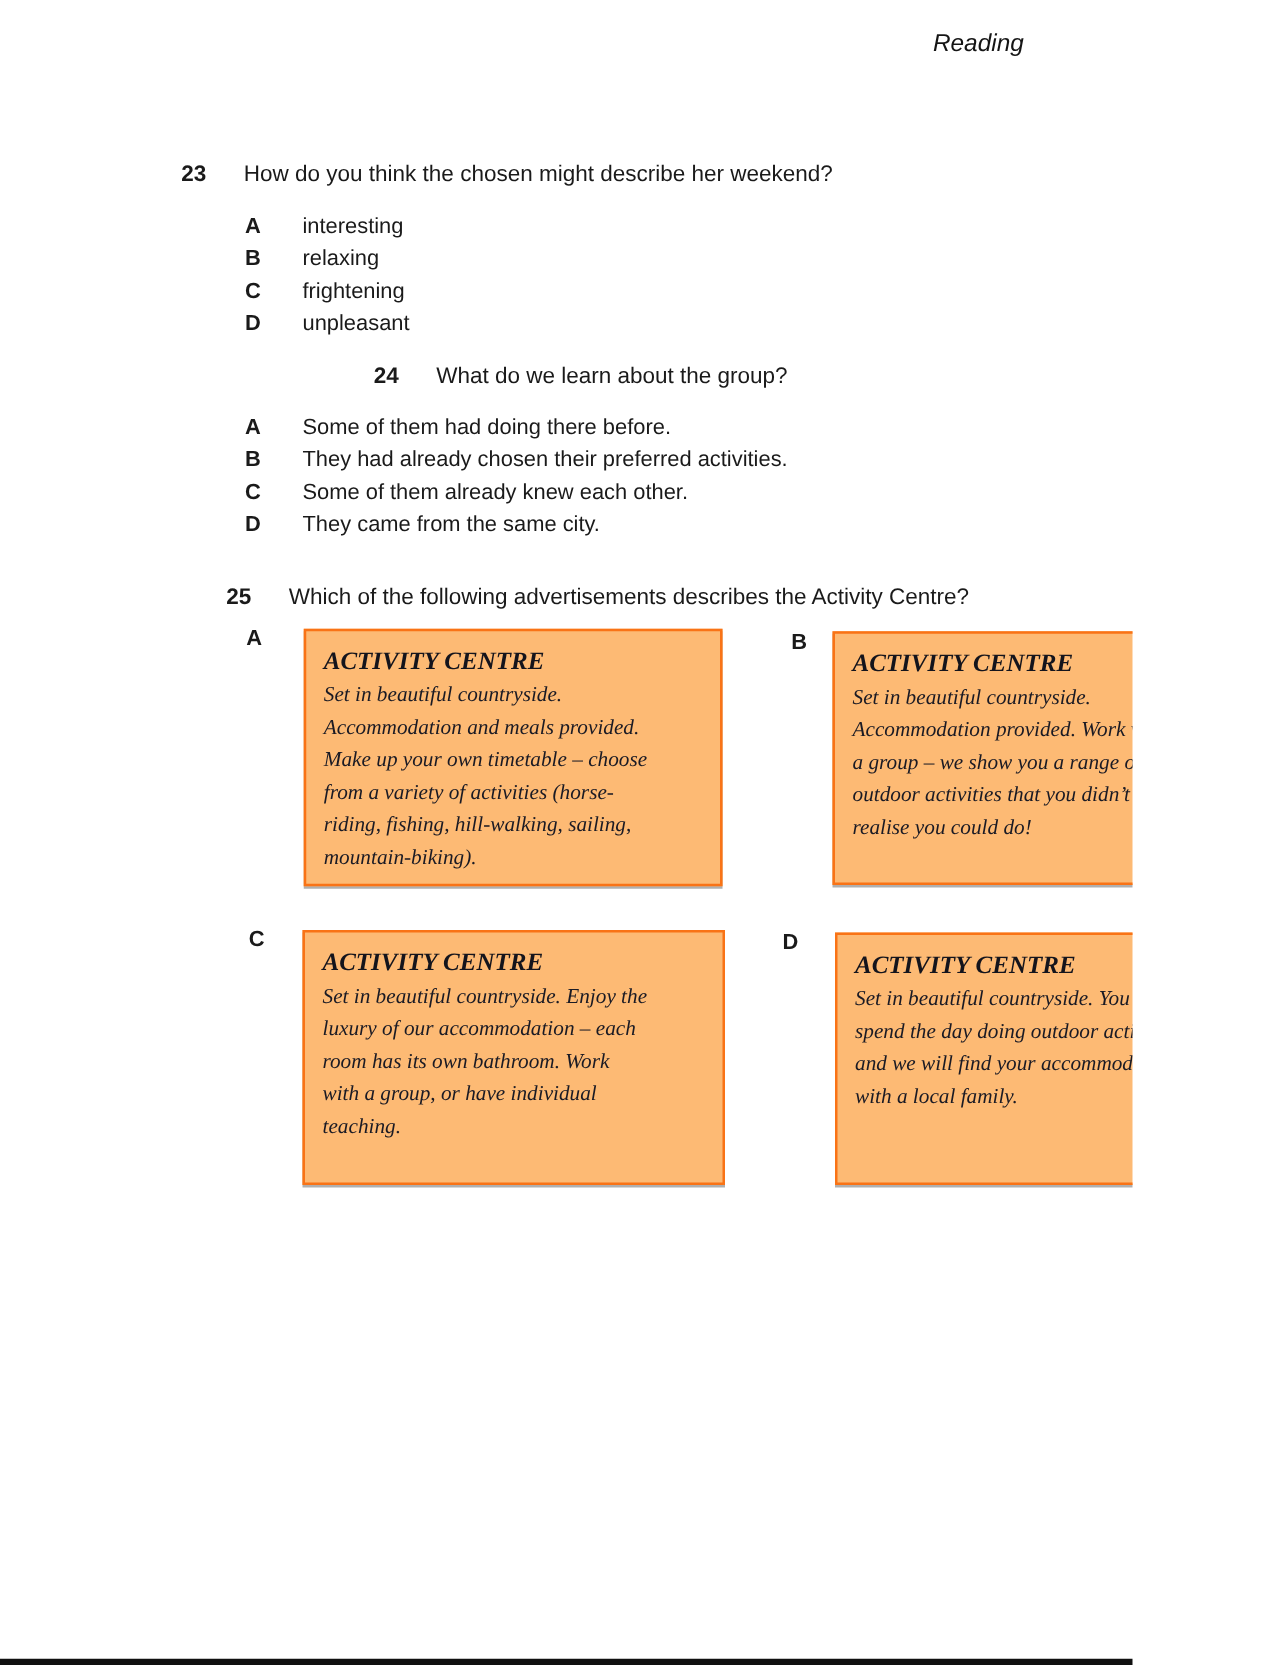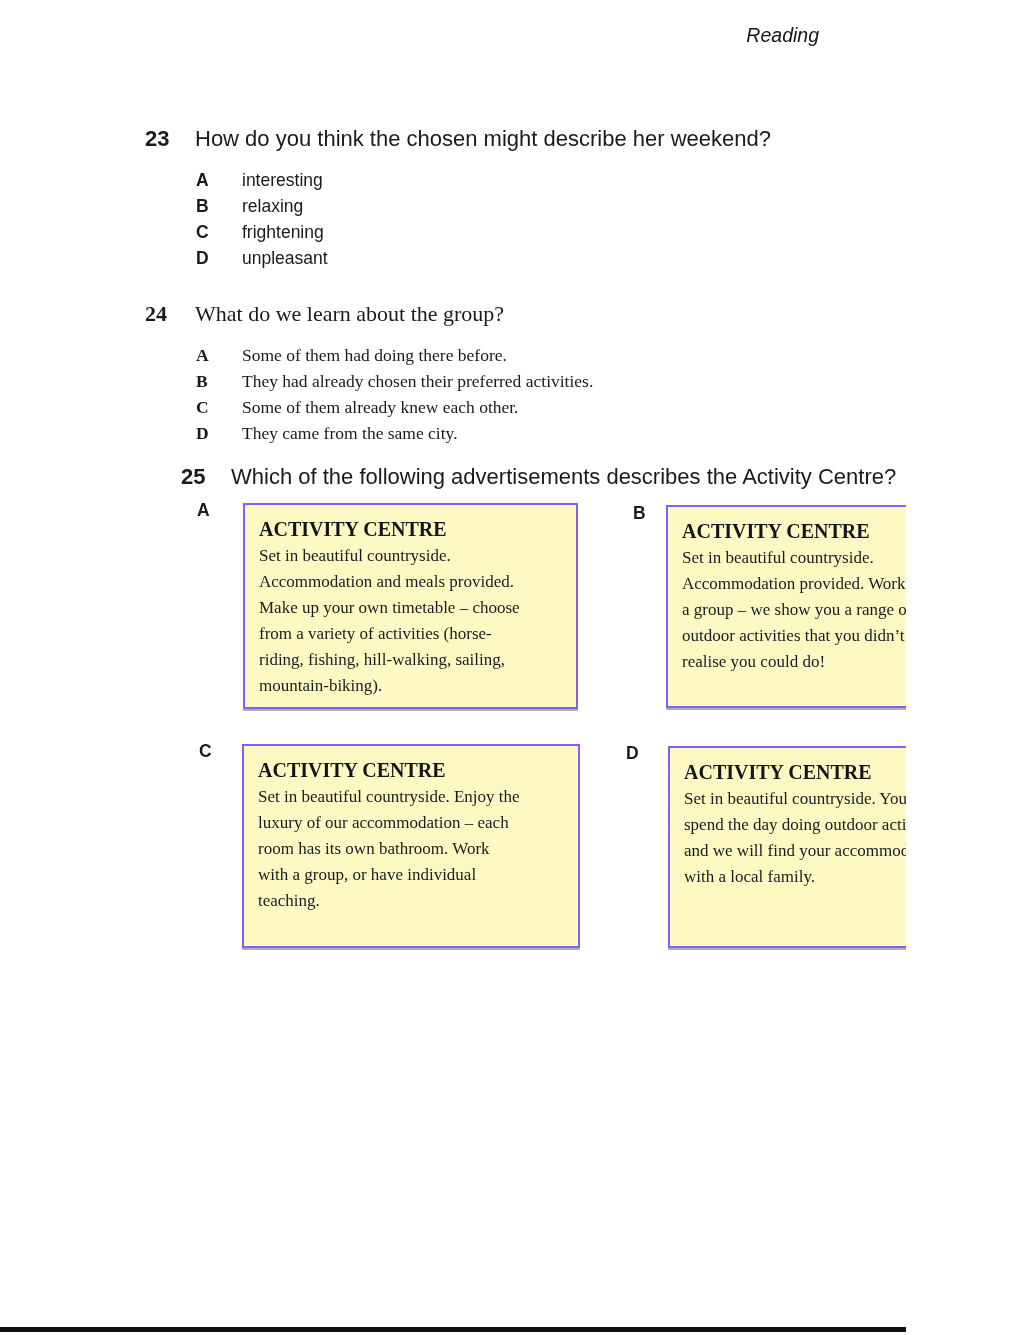--- a/index.html
+++ b/index.html
@@ -24,22 +24,23 @@
     font-size: 19.5px;
     color: #151515;
   }
   .question {
     position: absolute;
     left: 145px;
   }
   .q-row {
     display: flex;
     line-height: 22px;
-    font-size: 22px;
+    font-size: 18px;
     white-space: nowrap;
+    justify-content: flex-end;
   }
   .q-num {
     font-weight: bold;
     width: 50px;
     flex: 0 0 50px;
   }
   .options {
     list-style: none;
     margin: 17px 0 0 0;
     padding: 0 0 0 51px;
@@ -56,26 +57,27 @@
     flex: 0 0 46px;
   }
   .ad-letter {
     position: absolute;
     font-weight: bold;
     font-size: 17.5px;
     line-height: 20px;
   }
   .advert {
     position: absolute;
-    border: 2px solid #8b5cf6;
+    border: 2px solid #f97316;
     box-shadow: 0 2px 0 rgba(110,110,110,0.55);
-    background: #fef9c3;
+    background: #fdba74;
     box-sizing: border-box;
     padding: 10px 14px;
     font-family: "Liberation Serif", serif;
+    font-style: italic;
   }
   .advert-title {
     font-weight: bold;
     font-size: 20px;
     line-height: 28px;
     color: #14141c;
   }
   .advert-body {
     white-space: pre-line;
     font-size: 17px;
@@ -124,21 +126,21 @@
         <span class="opt-letter">C</span>
         <span>frightening</span>
       </li>
       <li>
         <span class="opt-letter">D</span>
         <span>unpleasant</span>
       </li>
     </ul>
   </div>
 
-  <div class="question" style="top:303px;font-family:Liberation Serif, serif;">
+  <div class="question" style="top:289px;">
     <div class="q-row">
       <span class="q-num">24</span>
       <span>What do we learn about the group?</span>
     </div>
     <ul class="options">
       <li>
         <span class="opt-letter">A</span>
         <span>Some of them had doing there before.</span>
       </li>
       <li>

